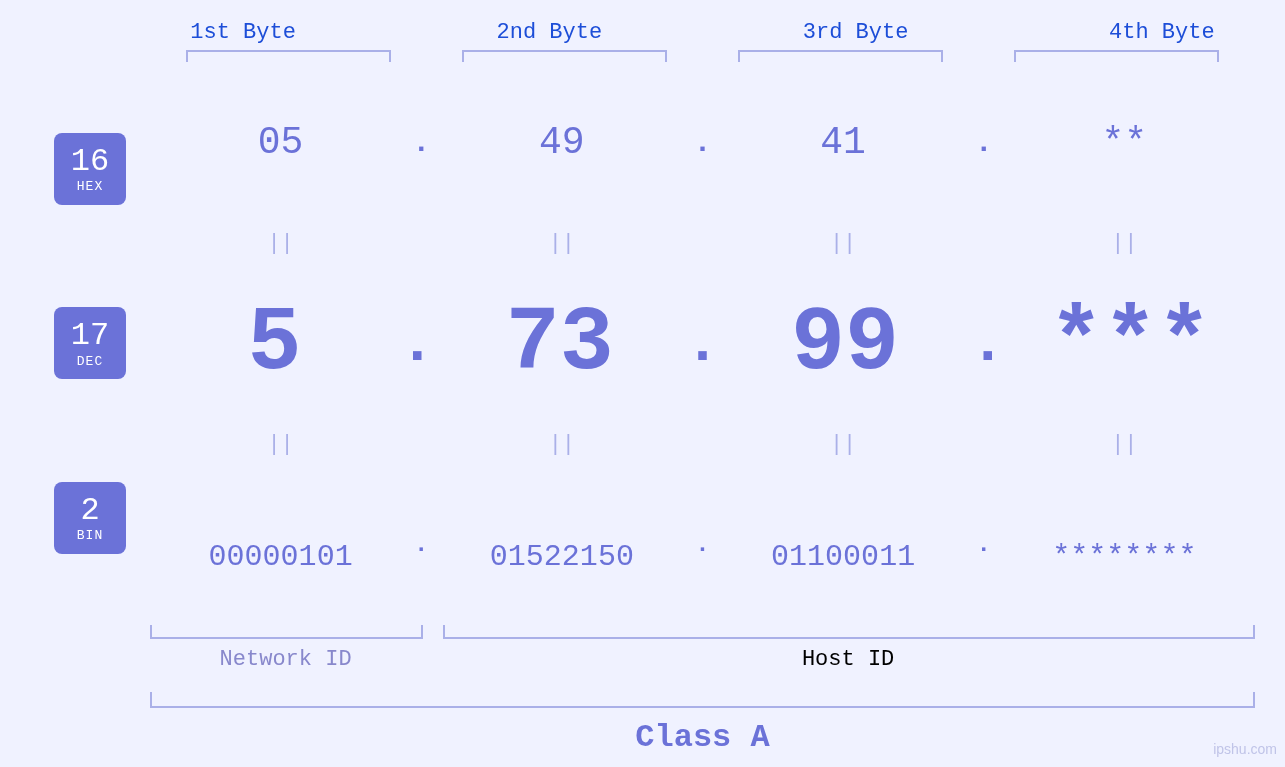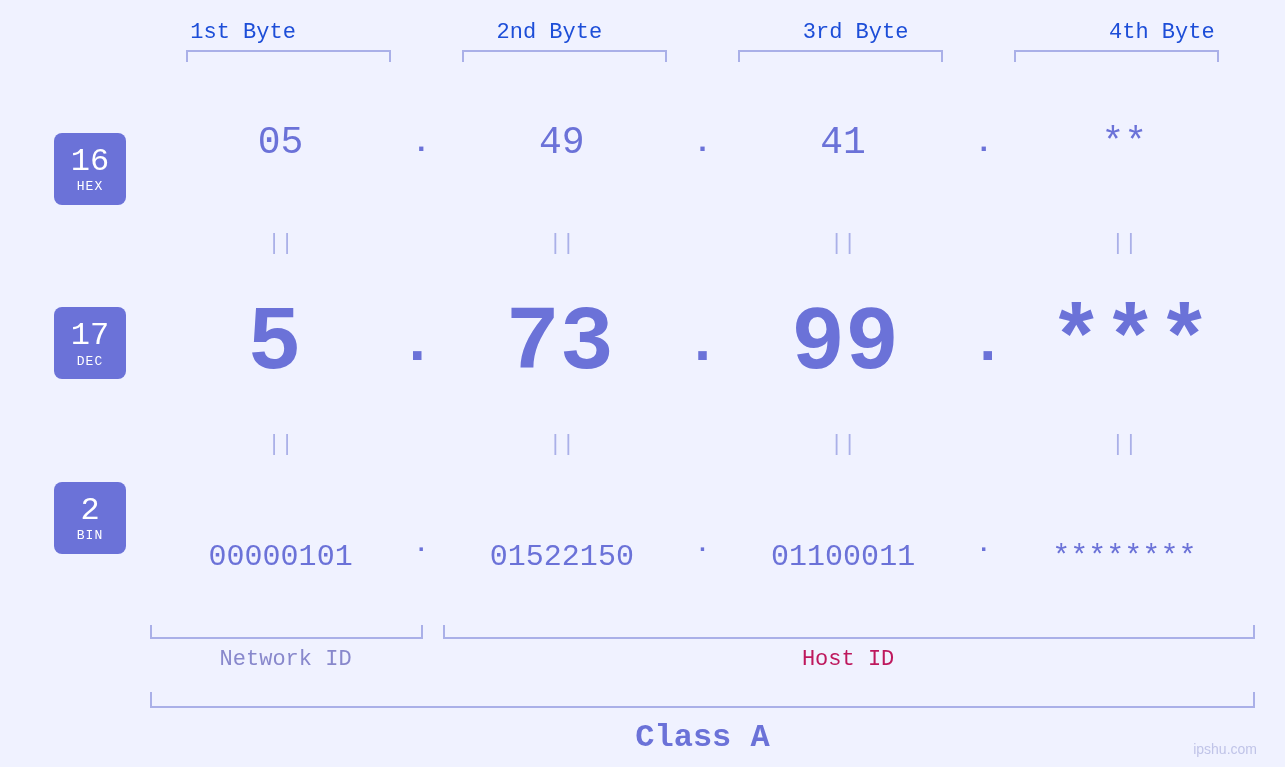--- a/index.html
+++ b/index.html
@@ -197,21 +197,21 @@
       flex: 1;
       text-align: center;
       color: #8888cc;
       font-size: 22px;
       font-family: 'Courier New', Courier, monospace;
     }
 
     .host-id-label {
       flex: 3;
       text-align: center;
-      color: #be185d;
+      color: #000000;
       font-size: 22px;
       font-family: 'Courier New', Courier, monospace;
     }
 
     
     .large-bracket-row {
       display: flex;
       width: calc(100% - 120px);
       margin-left: 120px;
       height: 20px;
@@ -239,21 +239,21 @@
     .class-label {
       color: #6b72d8;
       font-size: 32px;
       font-family: 'Courier New', Courier, monospace;
       font-weight: bold;
     }
 
     .watermark {
       position: absolute;
       bottom: 10px;
-      right: 28px;
+      right: 8px;
       color: #c0c4e8;
       font-size: 14px;
       font-family: Arial, sans-serif;
     }
   </style>
 </head>
 <body>
 
 <div class="main-container">
 

